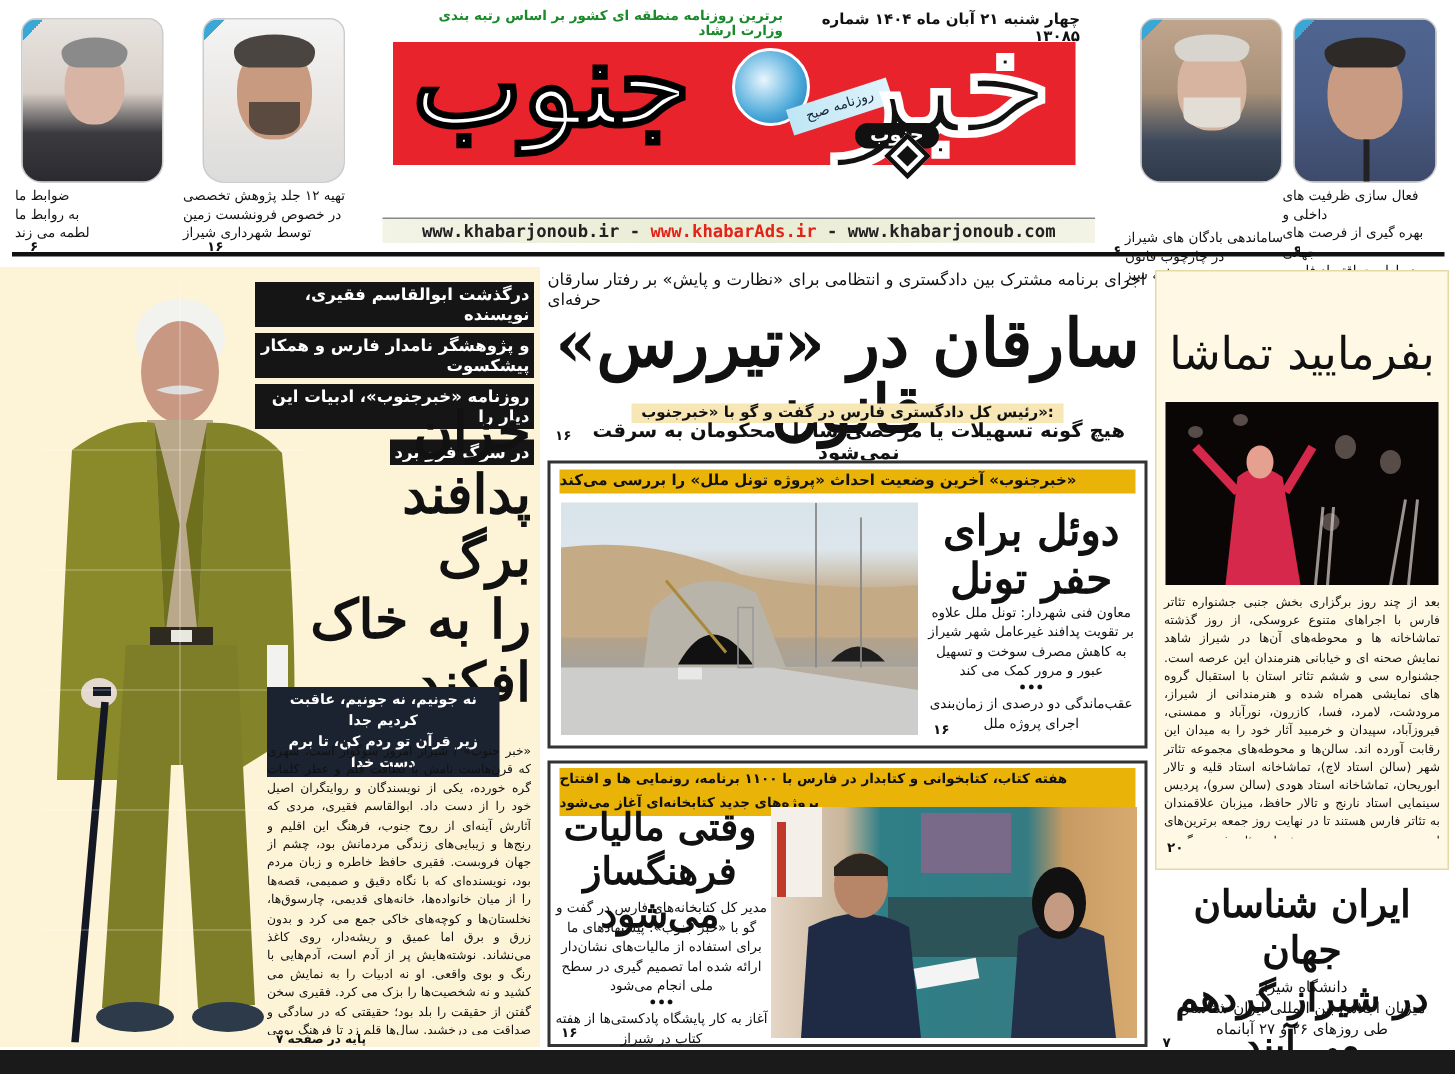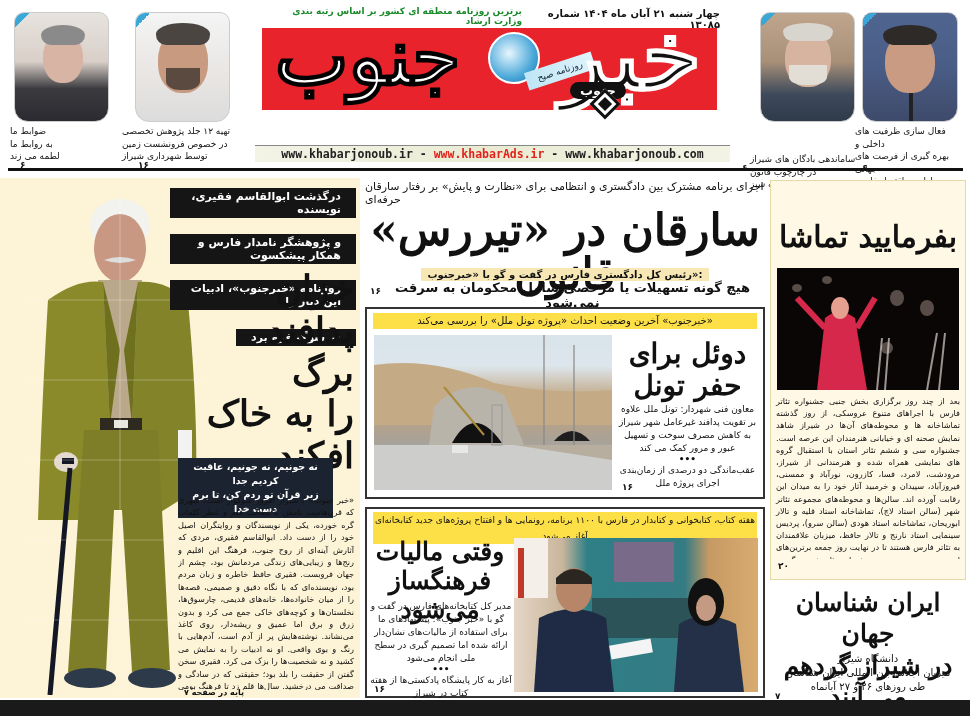--- a/index.html
+++ b/index.html
@@ -25,33 +25,33 @@
 .pgnum{font-size:9px;font-weight:bold;color:#111}
 .corner{position:absolute;left:0;top:0;width:14px;height:14px;background:linear-gradient(135deg,#3aa7d6 50%,transparent 50%)}
 .rule{height:3px;border-top:2px solid #111;border-bottom:1px solid #111}
 
 .kicker{font-size:11px;direction:rtl;text-align:left}
 .mainhead{font-family:"DejaVu Serif",serif;font-weight:bold;font-size:44px;direction:rtl;text-align:center;letter-spacing:-1px;line-height:1}
 .subkick{background:#f6e7b5;font-size:10px;font-weight:bold;padding:1px 6px;direction:rtl}
 .subhead{font-size:13px;font-weight:bold;direction:rtl;text-align:center}
 
 .box{border:2px solid #333;background:#fff}
-.boxkicker{background:#fde047;font-size:10px;font-weight:normal;direction:rtl;text-align:center;line-height:16px}
+.boxkicker{background:#eab308;font-size:10px;font-weight:bold;direction:rtl;text-align:left;line-height:16px}
 .boxhead{font-family:"DejaVu Serif",serif;font-weight:bold;font-size:28px;direction:rtl;text-align:center;line-height:1.15}
 .boxbody{font-size:9px;line-height:13px;direction:rtl;text-align:center}
 
 .rightcol{left:770px;top:180px;width:196px;height:400px;background:#fff8e4;border:1px solid #e5d9a8}
 .rc-kick{font-size:11px;font-weight:bold;direction:rtl;text-align:center;line-height:15px;background:#fbeebd}
-.rc-head{font-family:"DejaVu Serif",serif;font-weight:bold;font-size:30px;direction:rtl;text-align:center;line-height:1.1}
+.rc-head{font-family:"DejaVu Serif",serif;font-weight:normal;font-size:30px;direction:rtl;text-align:center;line-height:1.1}
 .rc-body{font-size:8.2px;line-height:12.2px;direction:rtl;text-align:justify;padding:0 6px}
 .bottomhead{font-family:"DejaVu Serif",serif;font-weight:bold;font-size:25px;direction:rtl;text-align:center;line-height:1.25}
 .bottomsub{font-size:10px;direction:rtl;text-align:center;line-height:14px}
 
 .feature{left:0;top:178px;width:360px;height:520px;background:#fdf3d6}
-.black-lines span{display:inline-block;background:#151515;color:#fff;font-size:11px;font-weight:bold;padding:2px 15px;margin-bottom:16px}
+.black-lines span{display:inline-block;background:#151515;color:#fff;font-size:11px;font-weight:bold;padding:2px 3px;margin-bottom:4px}
 .feat-head{font-family:"DejaVu Serif",serif;font-weight:bold;font-size:36px;direction:rtl;text-align:right;line-height:1.16}
 .quotebar{background:#1c2330;color:#fff;font-size:9.5px;font-weight:bold;direction:rtl;text-align:center;line-height:14px;padding:2px 4px}
 .feat-body{font-size:8.2px;line-height:12.4px;direction:rtl;text-align:justify}
 .footer-bar{left:0;top:700px;width:970px;height:16px;background:#1a1a1a}
 
 .man{left:28px;top:190px;width:175px;height:505px}
 </style>
 </head>
 <body>
 

